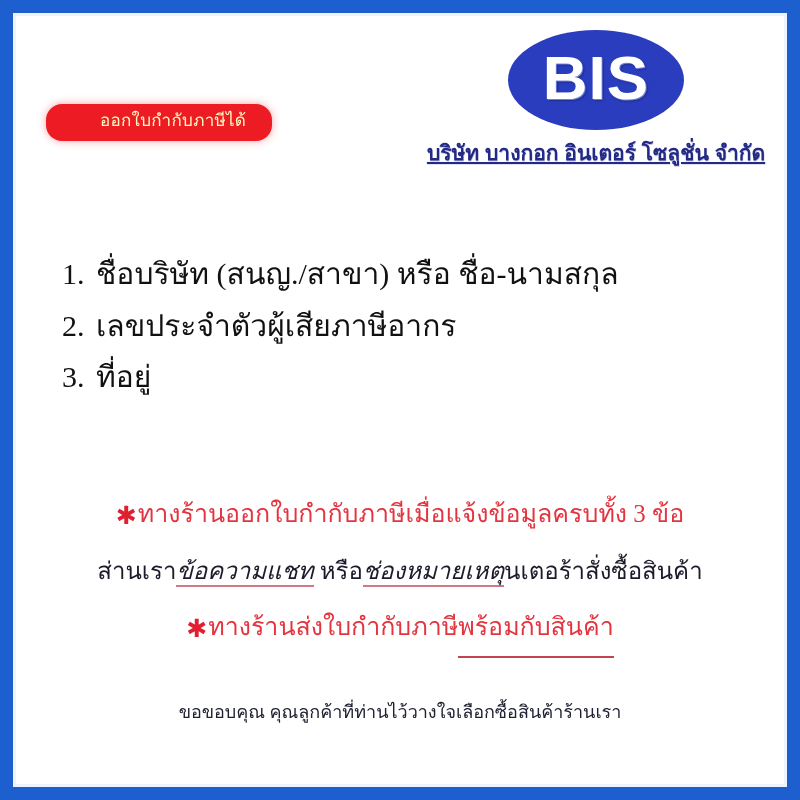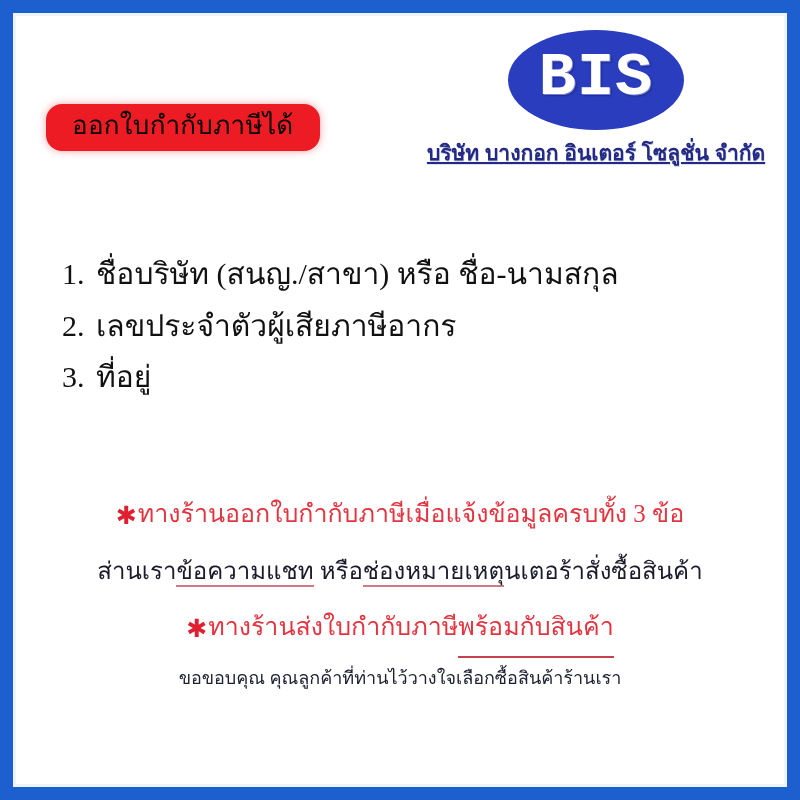--- a/index.html
+++ b/index.html
@@ -64,26 +64,27 @@
     position: absolute;
     left: 30px;
     top: 88px;
     padding: 7px 26px 11px 26px;
     background: #ed1c24;
     border-radius: 16px;
     box-shadow: 0 0 9px rgba(237,28,36,0.40);
     display: inline-block;
   }
   .badge-text {
-    color: #000000;
-    font-size: 26px;
+    color: #fef9c3;
+    font-size: 17px;
     line-height: 1.12;
     white-space: nowrap;
     font-family: "Liberation Serif", "DejaVu Serif", serif;
     letter-spacing: 0.3px;
+    margin-left: 28px;
   }
 
   
   .logo-block {
     position: absolute;
     left: 400px;
     top: 14px;
     width: 360px;
     text-align: center;
   }
@@ -97,21 +98,21 @@
     height: 100px;
     margin: 0 auto;
     border-radius: 50%;
     background: #2a3dbf;
     display: flex;
     align-items: center;
     justify-content: center;
   }
   .logo-text {
     color: #ffffff;
-    font-family: Liberation Mono, monospace;
+    font-family: Liberation Sans, sans-serif;
     font-size: 62px;
     font-weight: 700;
     line-height: 1;
     letter-spacing: 1px;
     margin-top: -4px;
     text-shadow: 1px 1px 0 #6f7fd8, 2px 2px 2px rgba(0,0,0,0.28);
   }
   .logo-company {
     margin-top: 6px;
     color: #232a86;
@@ -187,20 +188,21 @@
     margin-right: 1px;
   }
   .boom {
     display: inline-block;
     vertical-align: -5px;
     margin: 0 1px;
   }
   .u-underline {
     border-bottom: 2.5px solid #cf7a86;
     padding-bottom: 1px;
+    font-style: italic;
   }
   .u-underline-red {
     border-bottom: 2.5px solid #c4434f;
     padding-bottom: 16px;
   }
 </style>
 </head>
 <body>
 
 <div id="poster">
@@ -257,20 +259,20 @@
 
       <div class="note-line note-dark">
         <span>ส่านเรา</span><span class="u-underline">ข้อความแชท</span><span> หรือ</span><span class="u-underline">ช่องหมายเหตุ</span><span>นเตอร้าสั่งซื้อสินค้า</span>
       </div>
 
       <div class="note-line note-red">
         <span class="star-mark">✱</span><span>ทางร้านส่งใบกำกับภาษี</span><span class="u-underline-red">พร้อมกับสินค้า</span>
       </div>
 
 
-      <div class="note-line note-thanks" style="margin-top:4px;">
+      <div class="note-line note-thanks" style="margin-top:38px;">
         <span>ขอขอบคุณ คุณลูกค้าที่ท่านไว้วางใจเลือกซื้อสินค้าร้านเรา</span>
       </div>
 
     </div>
 
   </div>
 </div>
 
 </body></html>

